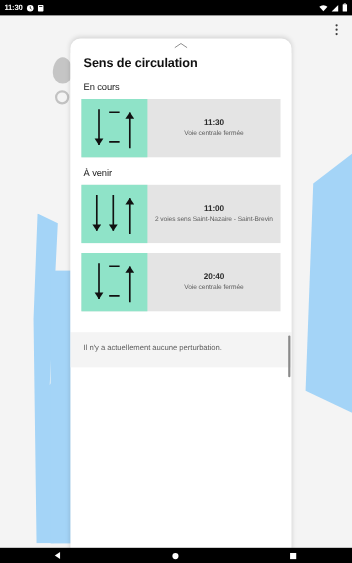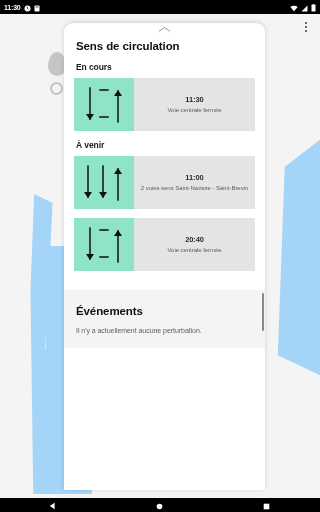--- a/index.html
+++ b/index.html
@@ -52,21 +52,21 @@
   
   #overflow-menu{
     position:absolute; right:4px; top:16px; width:20px; height:22px;
     display:flex; flex-direction:column; align-items:center;
     justify-content:center; gap:2px; z-index:55; cursor:pointer;
   }
   #overflow-menu i{ width:2px; height:2px; background:#3a3a3a; border-radius:50%; display:block; }
 
   
   #bottom-sheet{
-    position:absolute; left:64px; top:23px; width:201px; height:467px;
+    position:absolute; left:64px; top:35px; width:201px; height:467px;
     background:#ffffff;
     border-top-left-radius:9px; border-top-right-radius:9px;
     box-shadow:0 -1px 5px rgba(0,0,0,.14);
     z-index:30; overflow:hidden;
   }
   #sheet-handle{
     height:13px; display:flex; align-items:center; justify-content:center;
     cursor:pointer;
   }
   #sheet-handle svg{ display:block; }
@@ -81,21 +81,21 @@
     letter-spacing:-.1px; line-height:14px;
     padding:0 4px 0 2px; margin-bottom:9px;
   }
   .headline::after{
     content:""; position:absolute; left:0; right:0; bottom:-1px; height:6px;
     background:#8fe3c8; z-index:-1;
   }
   .headline span{ position:relative; z-index:2; }
 
   .subhead{
-    font-size:8.5px; font-weight:bold; color:#1b1b1b;
+    font-size:8.5px; font-weight:normal; color:#1b1b1b;
     margin:0 0 6px 2px; letter-spacing:-.1px;
   }
 
   
   .traffic-row{
     display:flex; height:53px; margin-bottom:9px;
     background:#e4e4e4; cursor:pointer;
   }
   .row-pictogram{
     width:60px; flex:0 0 60px; background:#8fe3c8;
@@ -254,23 +254,20 @@
         </svg>
       </div>
       <div class="row-detail">
         <div class="row-time">20:40</div>
         <div class="row-desc">Voie centrale fermée</div>
       </div>
     </div>
   </div>
 
   <div class="sheet-section section-grey">
-    <div class="headline">
-      <span>Événements</span>
-    </div>
     <div class="no-events">Il n'y a actuellement aucune perturbation.</div>
   </div>
 
   <div id="sheet-scrollbar"></div>
 </div>
 
 <div id="nav-bar">
   <div class="navbtn">
     <span>
       <svg width="8" height="8" viewBox="0 0 10 10">

